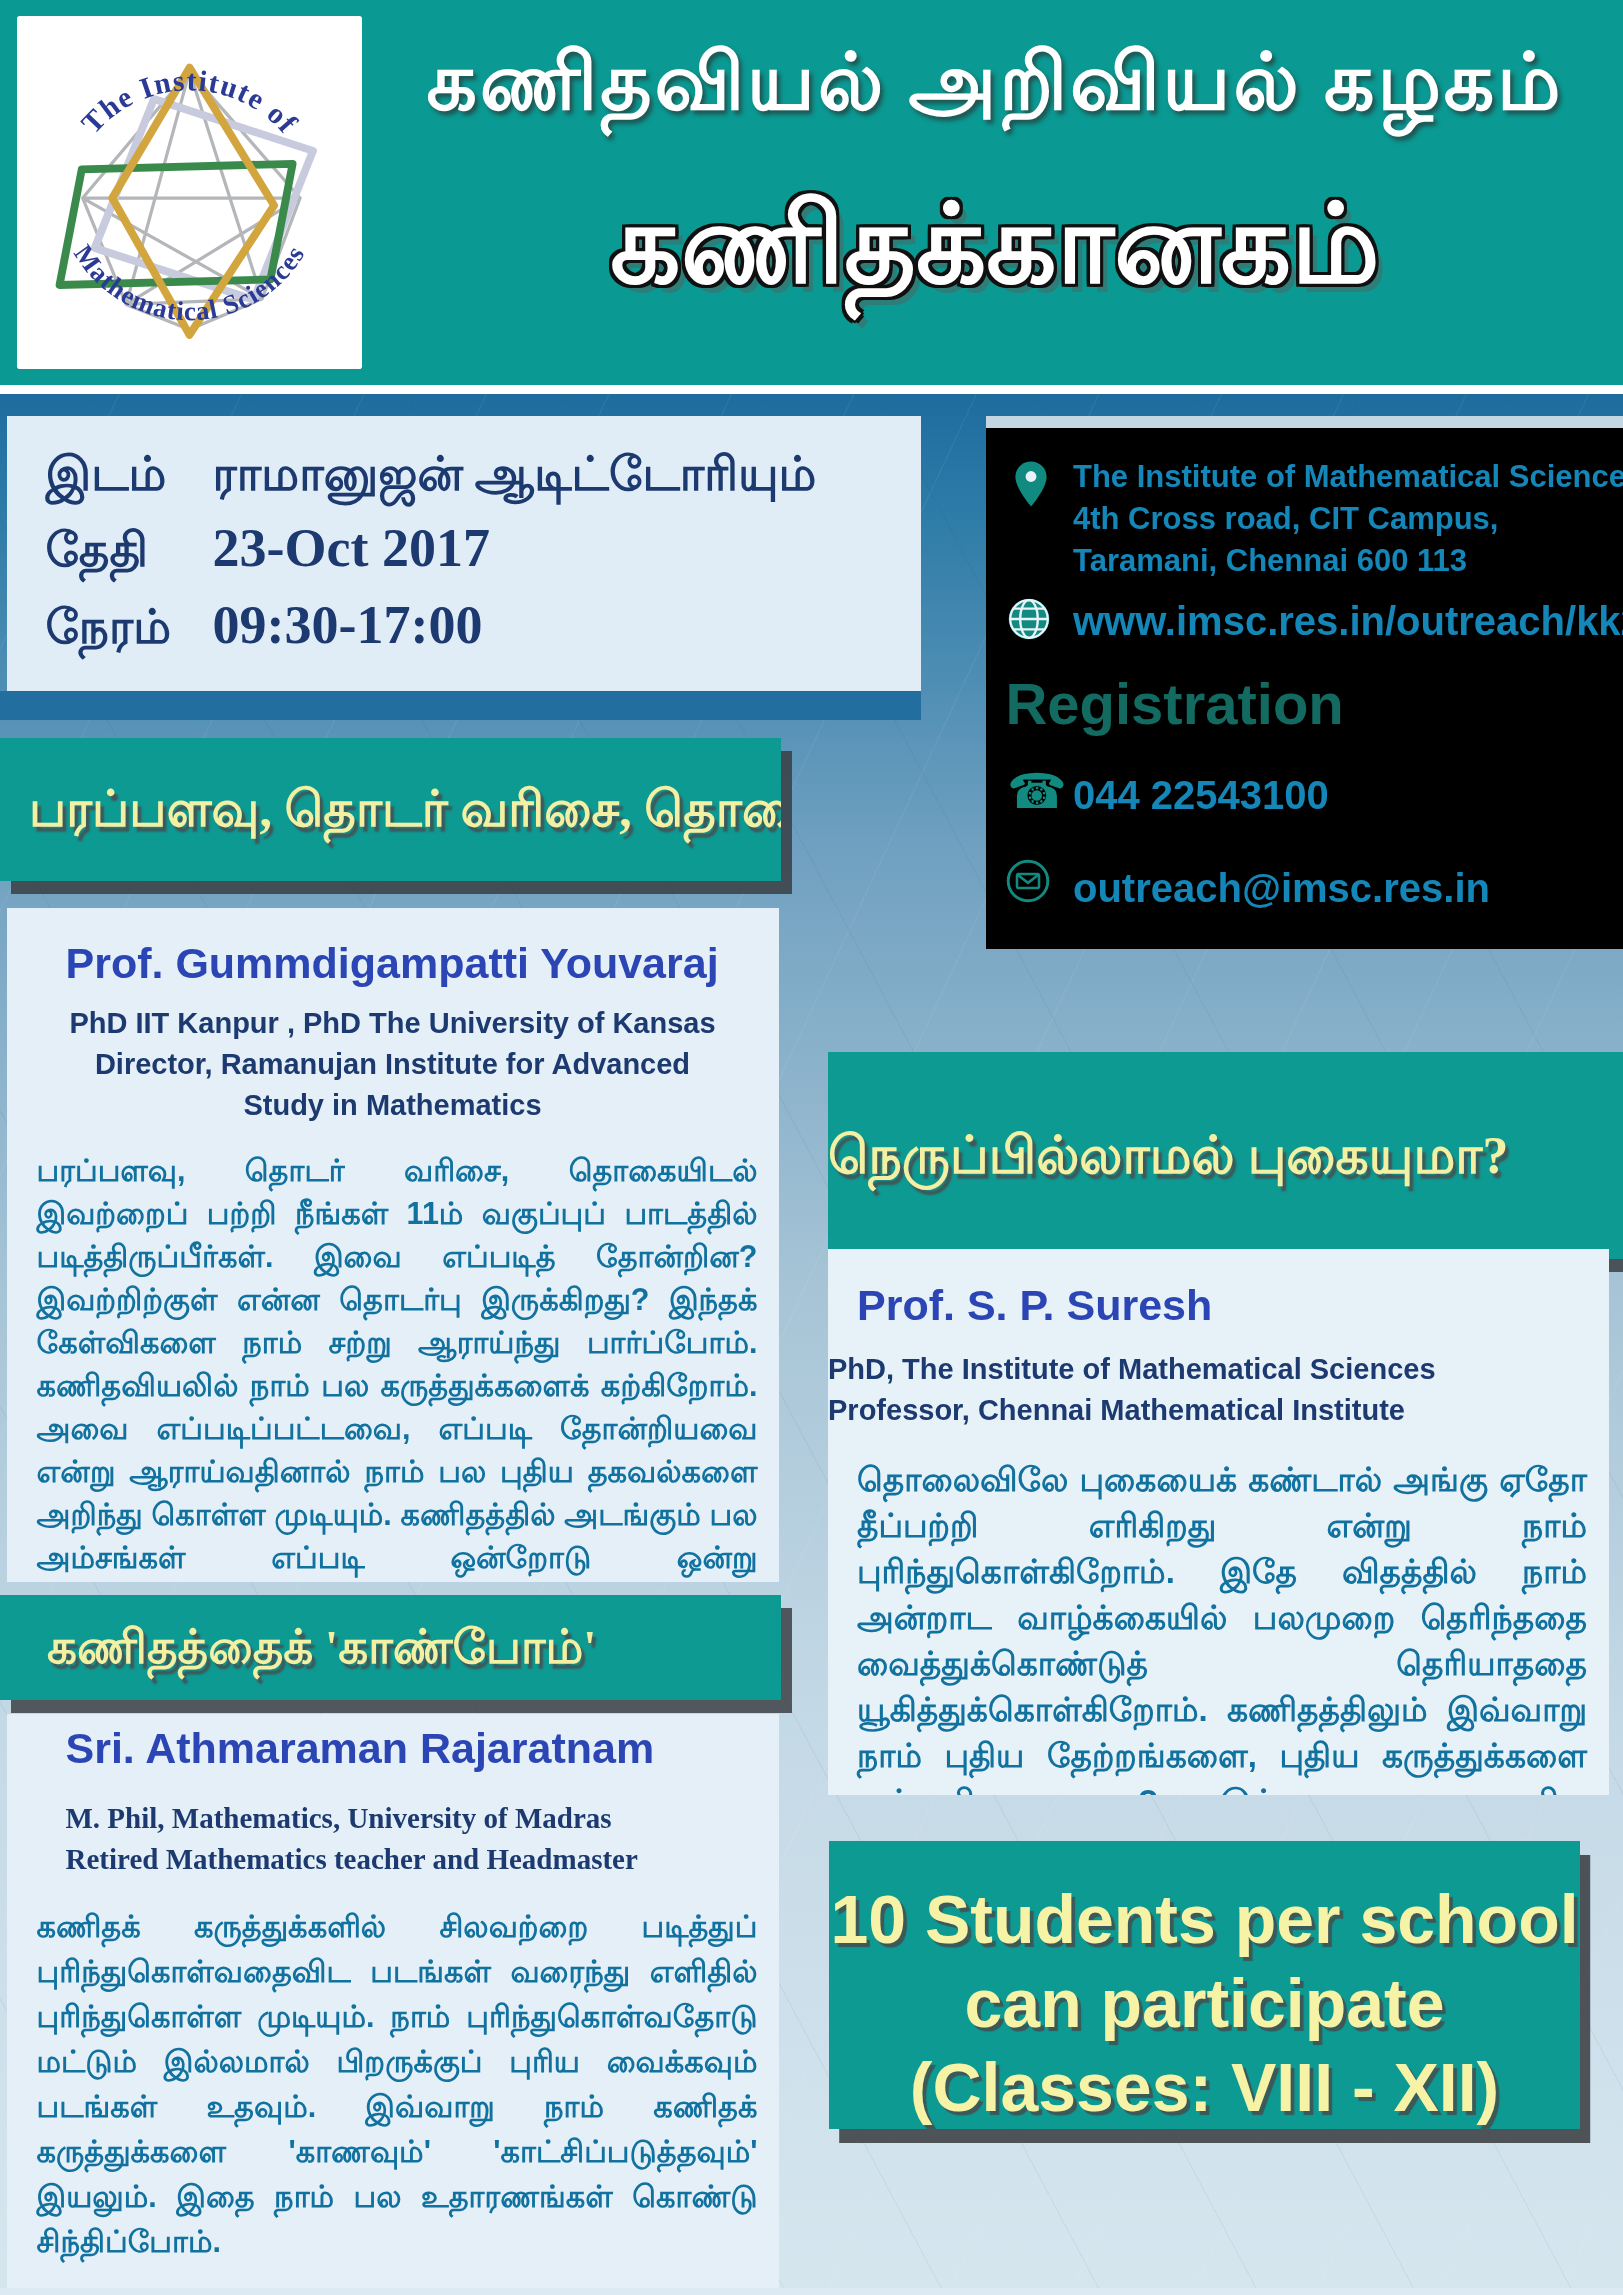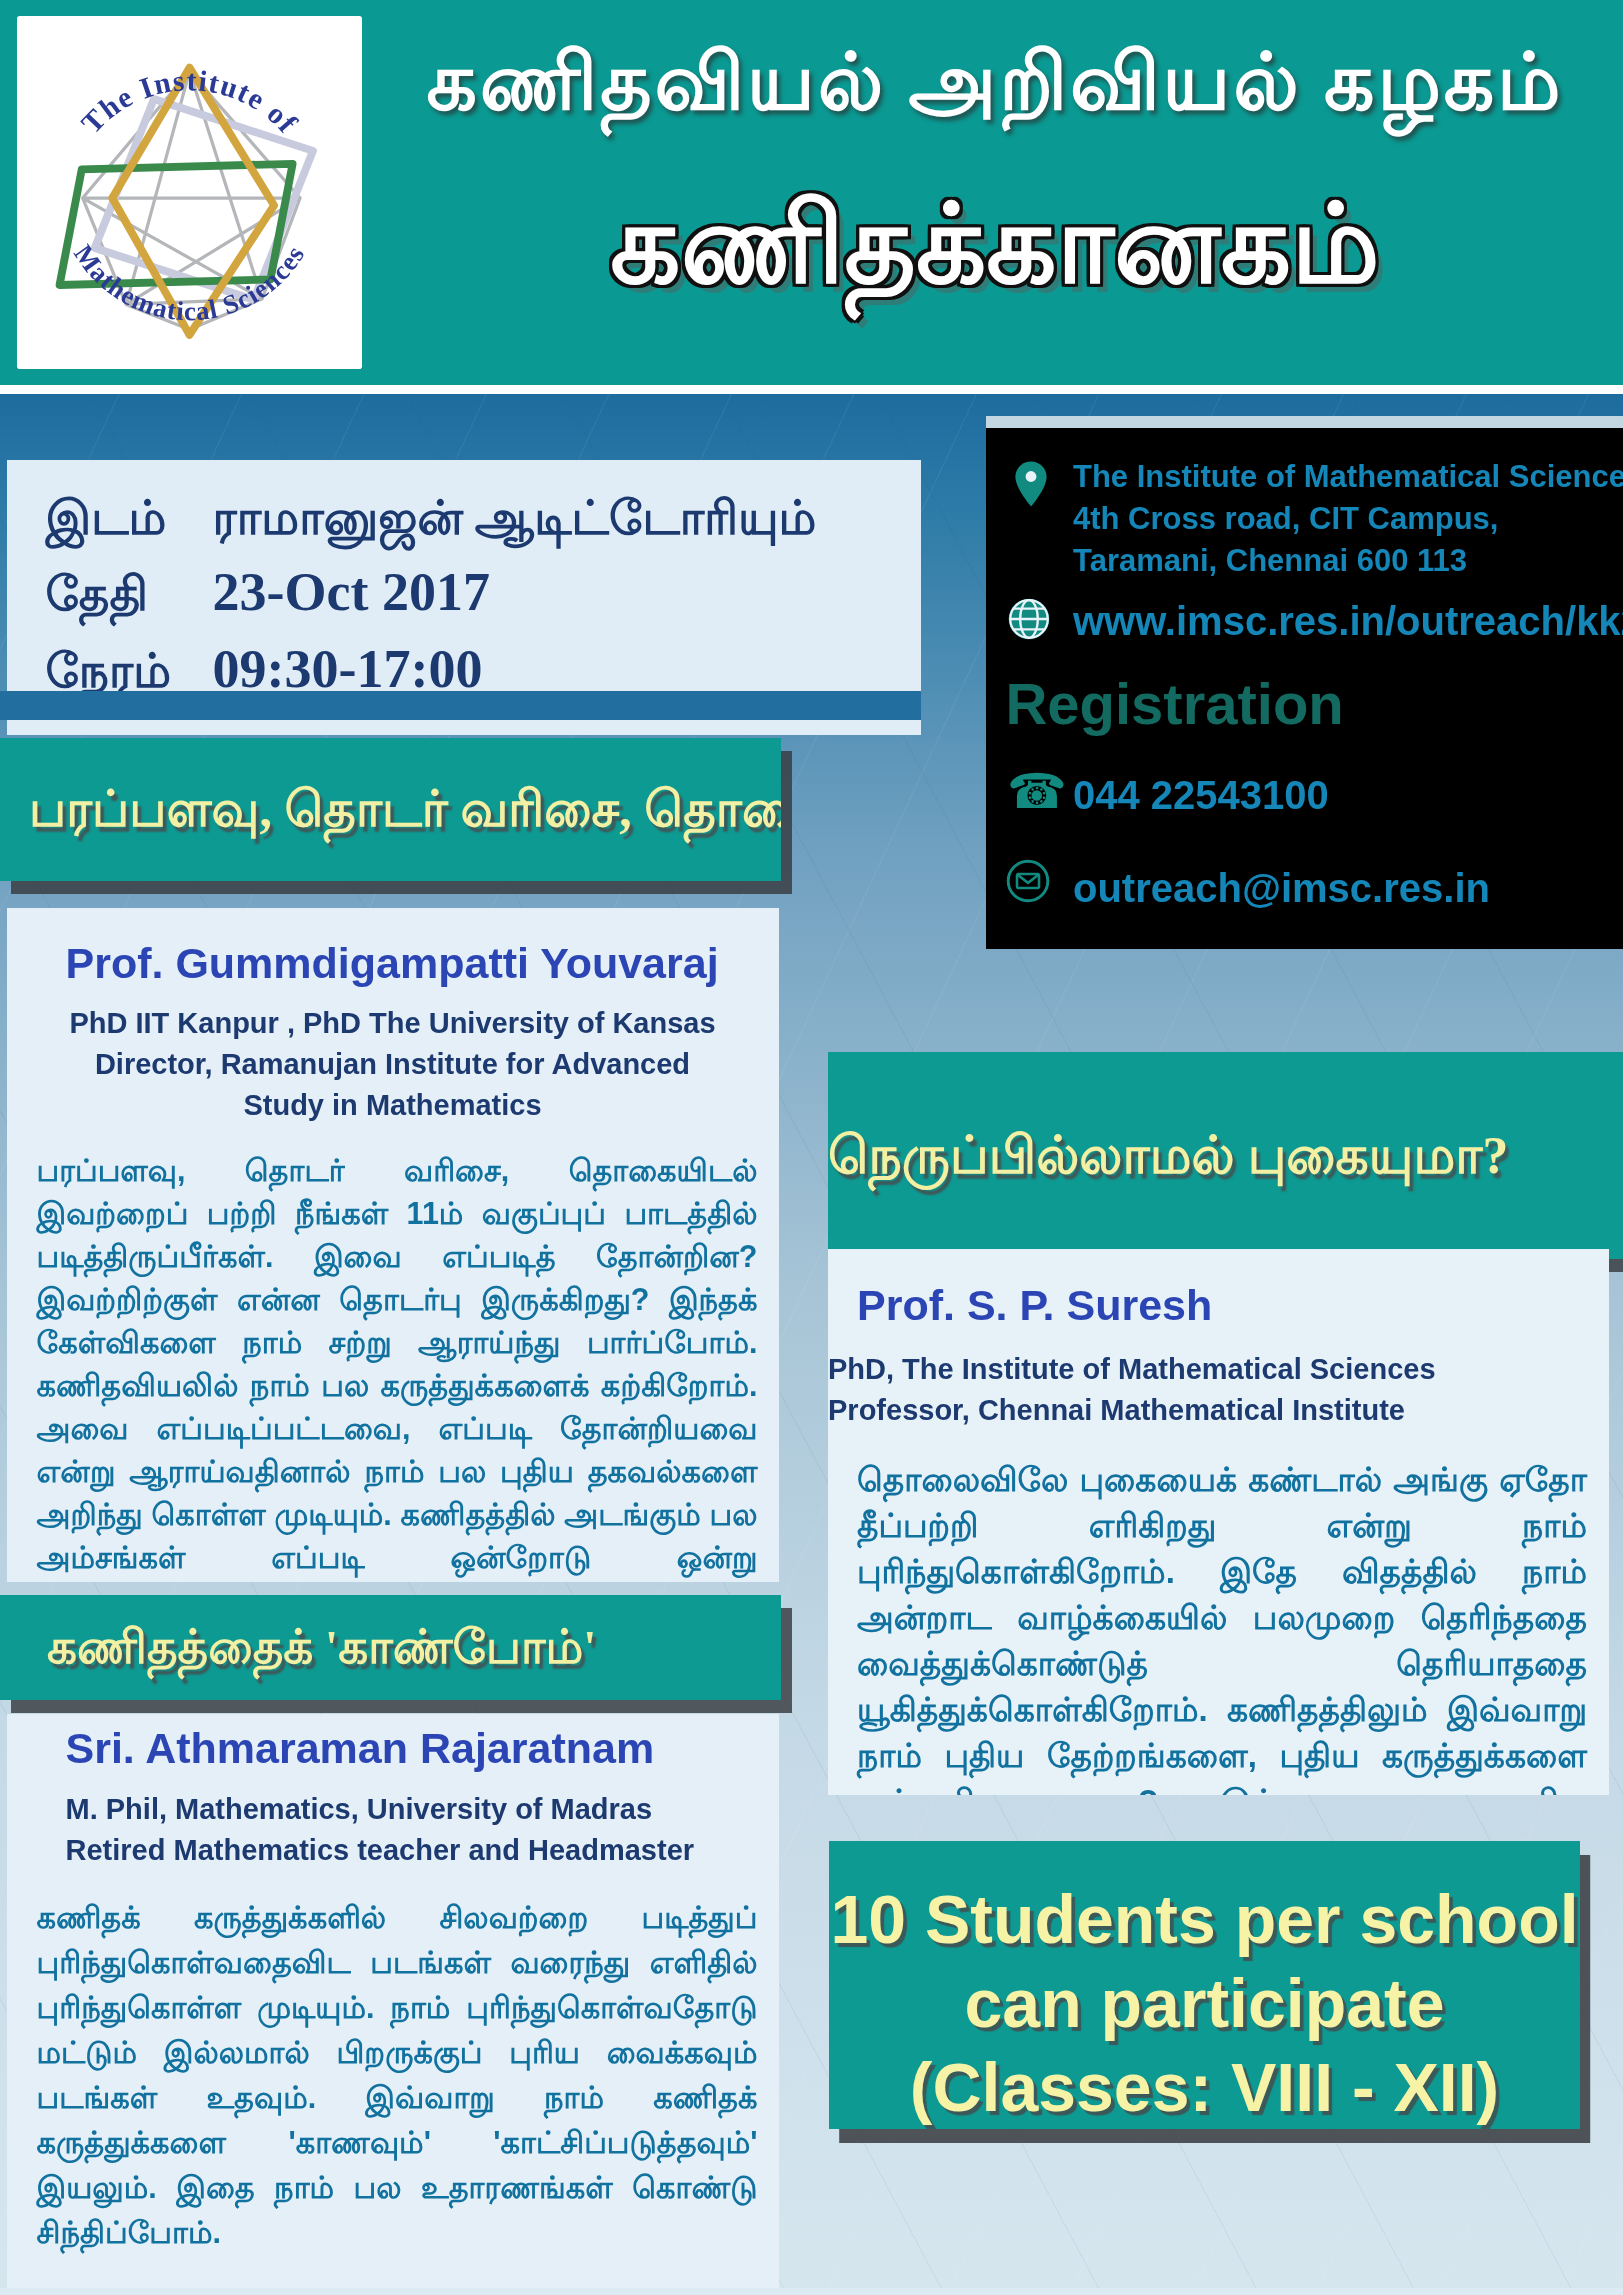--- a/index.html
+++ b/index.html
@@ -36,21 +36,21 @@
     color:#ffffff;white-space:nowrap;
     text-shadow:
       -3.2px -3.2px 0 #101010, 3.2px -3.2px 0 #101010, -3.2px 3.2px 0 #101010, 3.2px 3.2px 0 #101010,
       -3.2px 0 0 #101010, 3.2px 0 0 #101010, 0 -3.2px 0 #101010, 0 3.2px 0 #101010,
       7.4px 8.3px 0 rgba(90,90,90,.45);
   }
   
   .info-left{
     position:absolute;left:6.5px;top:416px;width:914px;height:275px;background:#e0edf6;
     display:flex;flex-direction:column;justify-content:space-around;
-    padding:25.4px 18.5px 25.4px 39px;box-sizing:border-box;overflow:hidden;margin-top:44px;
+    padding:25.4px 18.5px 25.4px 39px;box-sizing:border-box;overflow:hidden;
   }
   .info-row{display:flex;align-items:baseline;}
   .info-label{
     width:167px;flex:0 0 167px;
     font-family:"Liberation Serif",serif;font-weight:bold;font-size:47px;color:#1c3a70;
   }
   .info-value{
     font-family:"Liberation Serif",serif;font-weight:bold;font-size:47px;color:#1c3a70;white-space:nowrap;
   }
   .info-value.big{font-size:54px;}
@@ -89,21 +89,21 @@
   .panel1{left:6.5px;top:908px;width:772px;height:674px;}
   .panel2{left:6.5px;top:1714px;width:772px;height:574px;}
   .panelR{left:828px;top:1249px;width:781px;height:546px;background:#e7f1f8;}
   .speaker{font-size:43px;font-weight:bold;color:#2b46b4;white-space:nowrap;}
   .panel1 .speaker{margin:30.5px 0 0 59px;}
   .panel2 .speaker{margin:10px 0 0 59px;}
   .panelR .speaker{margin:32px 0 0 29px;}
   .creds{font-size:29px;font-weight:bold;color:#1c3a70;line-height:1.42;}
   .creds.centered{text-align:center;padding:0 14px;}
   .panel1 .creds{margin-top:15px;}
-  .panel2 .creds{margin-top:16px;padding-left:59px;}
+  .panel2 .creds{margin-top:25px;padding-left:59px;font-family:Liberation Serif, serif;}
   .panelR .creds{margin-top:18.5px;}
   .para{
     font-weight:bold;color:#11719f;text-align:justify;
   }
   .panel1 .para{margin:23px 21px 0 30px;font-size:30.5px;line-height:43px;}
   .panel2 .para{margin:24px 21px 0 30px;font-size:30.5px;line-height:45px;}
   .panelR .para{margin:26px 22px 0 29px;font-size:33px;line-height:46px;}
   
   .note-box{
     position:absolute;left:829px;top:1841px;width:751px;height:288px;background:#0d9a92;

